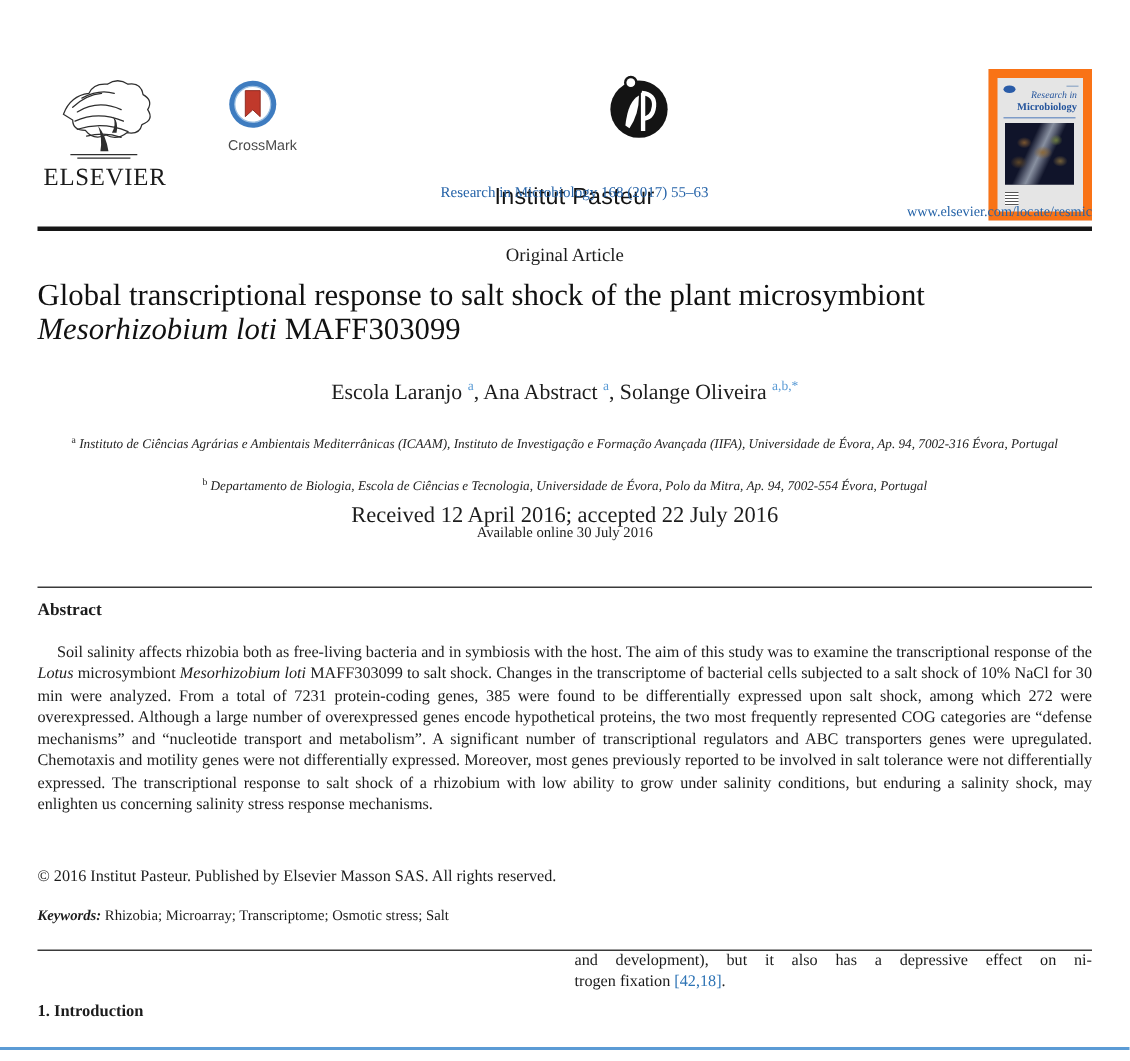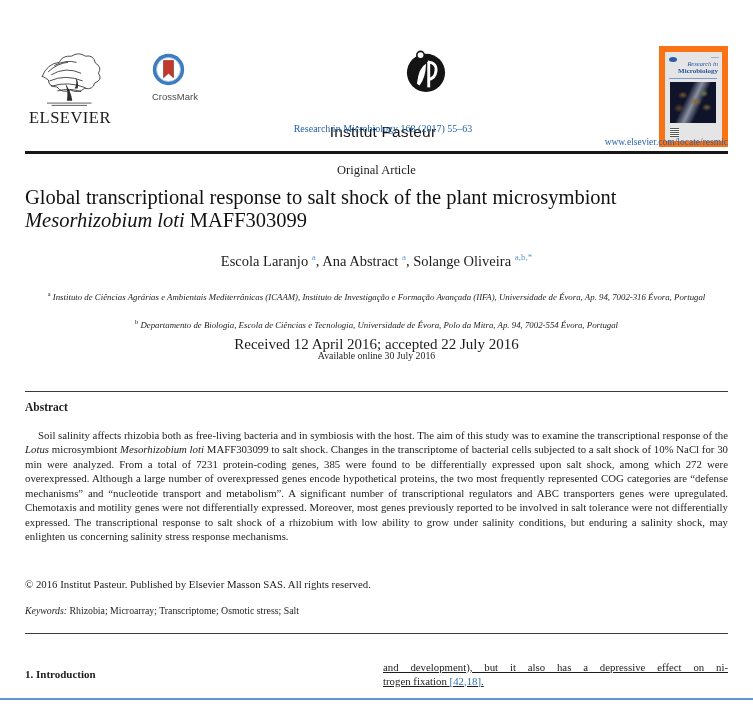--- a/index.html
+++ b/index.html
@@ -53,24 +53,24 @@
   .affil sup{font-style:normal;font-size:6.5px;}
   .affil + .affil{top:316px;}
   .received{left:25px;top:338px;width:703px;text-align:center;font-size:15px;line-height:12px;}
   .available{left:25px;top:350px;width:703px;text-align:center;font-size:9.8px;line-height:12px;}
   
   .abstract-head{left:25px;top:401px;width:703px;font-weight:bold;font-size:11.5px;}
   .abstract-body{left:25px;top:428px;width:703px;font-size:10.8px;line-height:14.45px;
     text-align:justify;text-indent:13px;}
   .copyright{left:25px;top:561px;width:703px;font-size:10.8px;line-height:14.45px;margin-top:16px;}
   .keywords{left:25px;top:605px;width:703px;font-size:9.8px;}
-  .keywords .kw-label{font-style:italic;}
+  .keywords .kw-label{font-style:italic;font-weight:bold;}
   
   .intro-head{left:25px;top:668px;width:345px;font-weight:bold;font-size:11px;}
-  .right-col{left:383px;top:661px;width:345px;font-size:10.8px;line-height:13.5px;text-decoration:underline;}
+  .right-col{left:383px;top:634px;width:345px;font-size:10.8px;line-height:13.5px;}
   .jline{display:block;text-align:justify;text-align-last:justify;}
   .cite{color:#2e74b5;}
 </style>
 </head>
 <body>
 
 <div class="abs elsevier">
   <span>
     <svg width="80" height="60" viewBox="0 0 100 78">
       <g stroke="#2e2e2e" fill="none" stroke-width="1.1" stroke-linecap="round">

